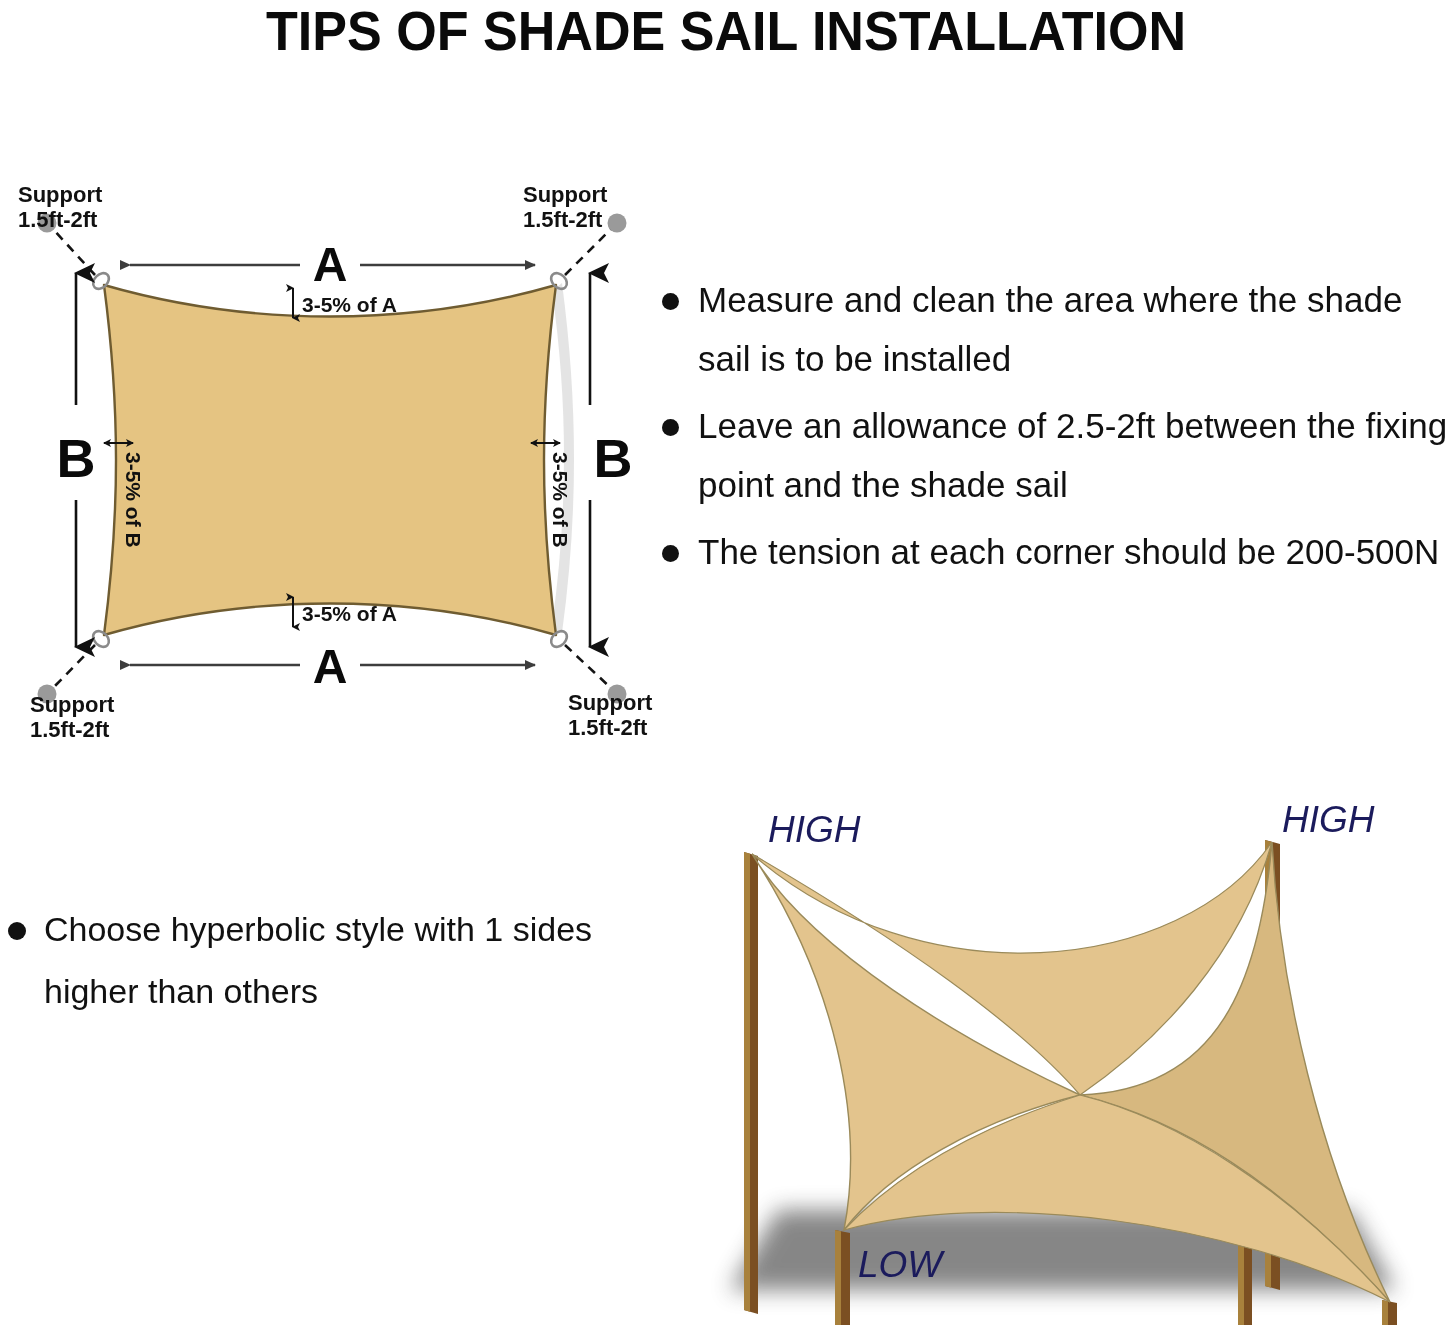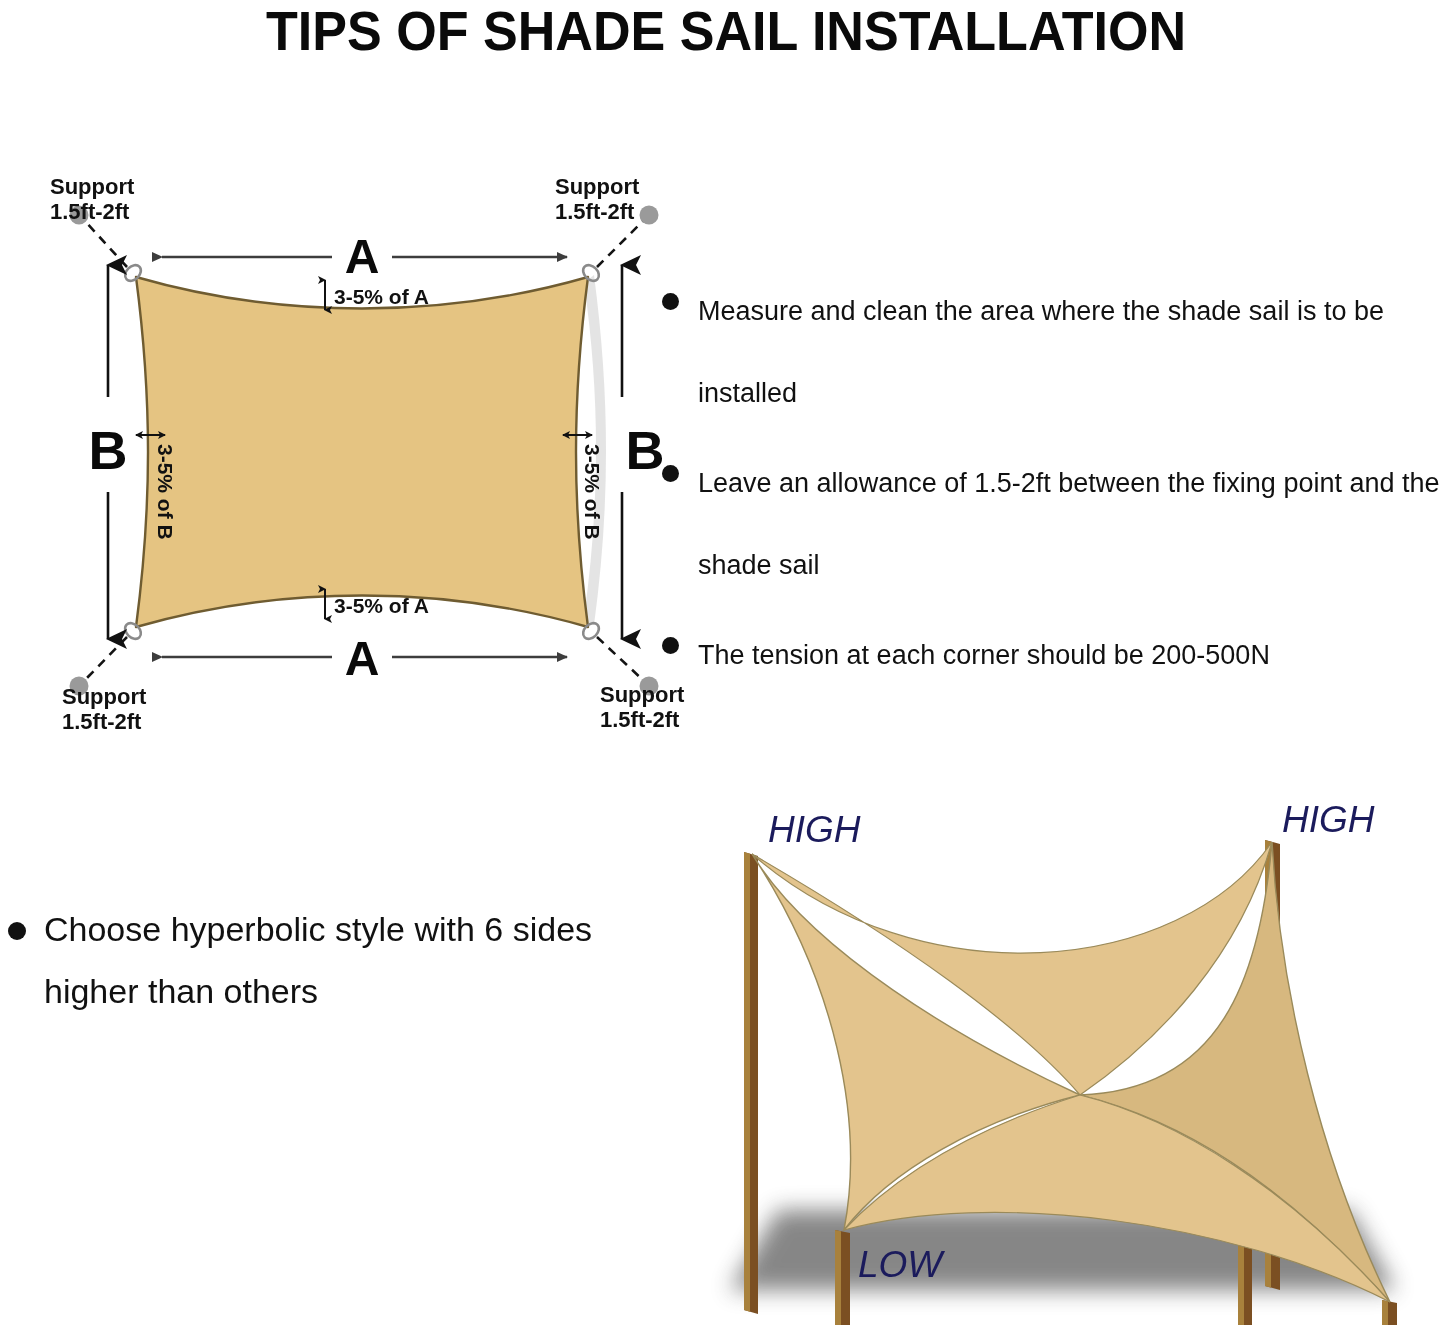--- a/index.html
+++ b/index.html
@@ -8,33 +8,33 @@
     font-family:"Liberation Sans", sans-serif;color:#000;
   }
   #page-title{
     position:absolute;left:0;top:0;width:1452px;height:62px;
     text-align:center;line-height:62px;
     font-family:"Liberation Sans", sans-serif;
     font-weight:bold;font-size:56px;letter-spacing:0px;
     transform:scaleX(0.93);transform-origin:center center;
     color:#0a0a0a;white-space:nowrap;
   }
-  #rect-diagram{position:absolute;left:0px;top:147px;width:660px;height:600px;margin-left:32px;}
+  #rect-diagram{position:absolute;left:0px;top:155px;width:660px;height:600px;}
   #rect-diagram svg{display:block;}
 
   #tips-list-right{
     position:absolute;left:652px;top:270px;width:800px;
   }
   #hyper-list-left{
     position:absolute;left:0px;top:898px;width:620px;
   }
   .bullet-list{list-style:none;margin:0;padding:0;}
   .bullet-item{
     position:relative;padding-left:46px;margin-bottom:8px;
-    font-size:27px;line-height:82px;color:#111;
+    font-size:35px;line-height:59px;color:#111;
     font-family:"Liberation Sans", sans-serif;
   }
   .bullet-item .dot{
     position:absolute;left:10px;top:23px;width:17px;height:17px;
     border-radius:50%;background:#111;
   }
   #hyper-list-left .bullet-item{font-size:34px;line-height:62px;padding-left:44px;}
   #hyper-list-left .bullet-item .dot{left:8px;top:24px;width:18px;height:18px;}
 
   
@@ -160,32 +160,32 @@
   </svg>
 </div>
 
 <ul id="tips-list-right" class="bullet-list">
   <li class="bullet-item">
     <span class="dot"></span>
     <span>Measure and clean the area where the shade sail is to be installed</span>
   </li>
   <li class="bullet-item">
     <span class="dot"></span>
-    <span>Leave an allowance of 1.5-2ft between the fixing point and the shade sail</span>
+    <span>Leave an allowance of 2.5-2ft between the fixing point and the shade sail</span>
   </li>
   <li class="bullet-item">
     <span class="dot"></span>
     <span>The tension at each corner should be 200-500N</span>
   </li>
 </ul>
 
 <ul id="hyper-list-left" class="bullet-list">
   <li class="bullet-item">
     <span class="dot"></span>
-    <span>Choose hyperbolic style with 6 sides higher than others</span>
+    <span>Choose hyperbolic style with 1 sides higher than others</span>
   </li>
 </ul>
 
 <div id="hyper-diagram">
   <svg width="792" height="535" viewBox="0 0 792 535" xmlns="http://www.w3.org/2000/svg">
     <defs>
       <filter id="blurShadow" x="-25%" y="-60%" width="150%" height="240%">
         <feGaussianBlur stdDeviation="11"></feGaussianBlur>
       </filter>
     </defs>

